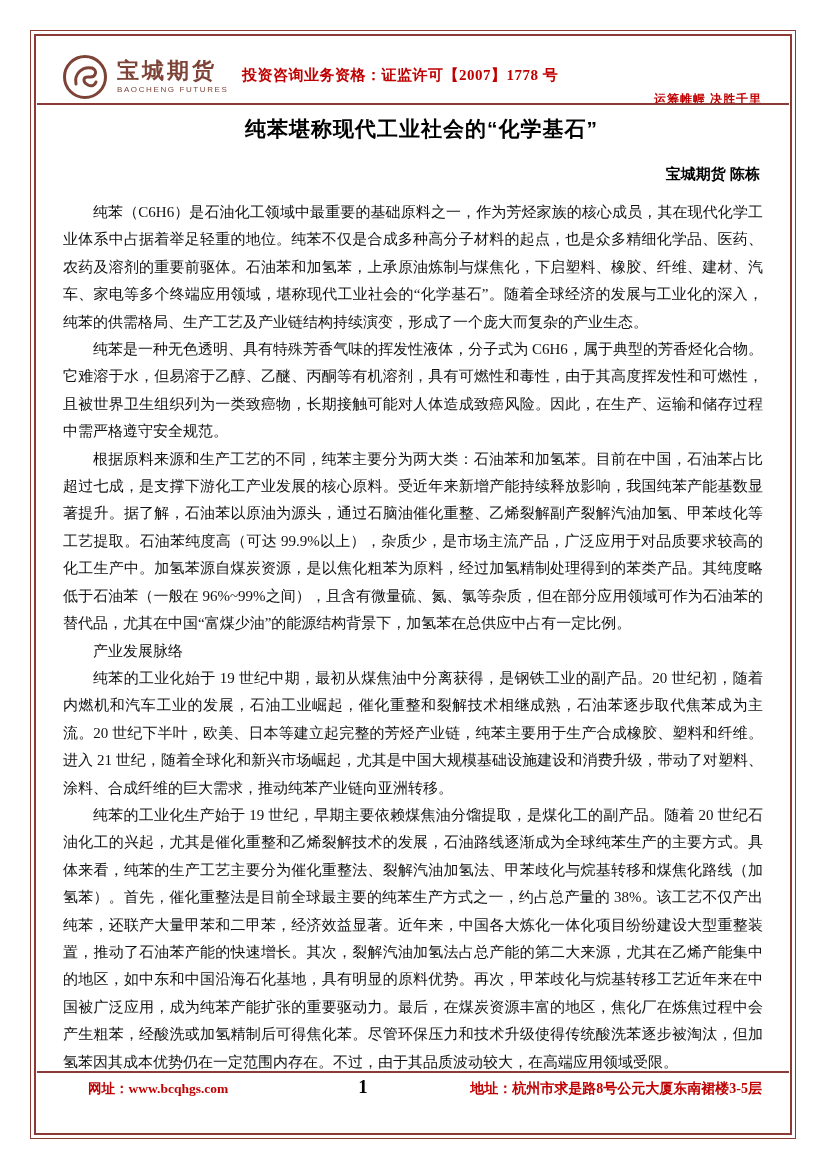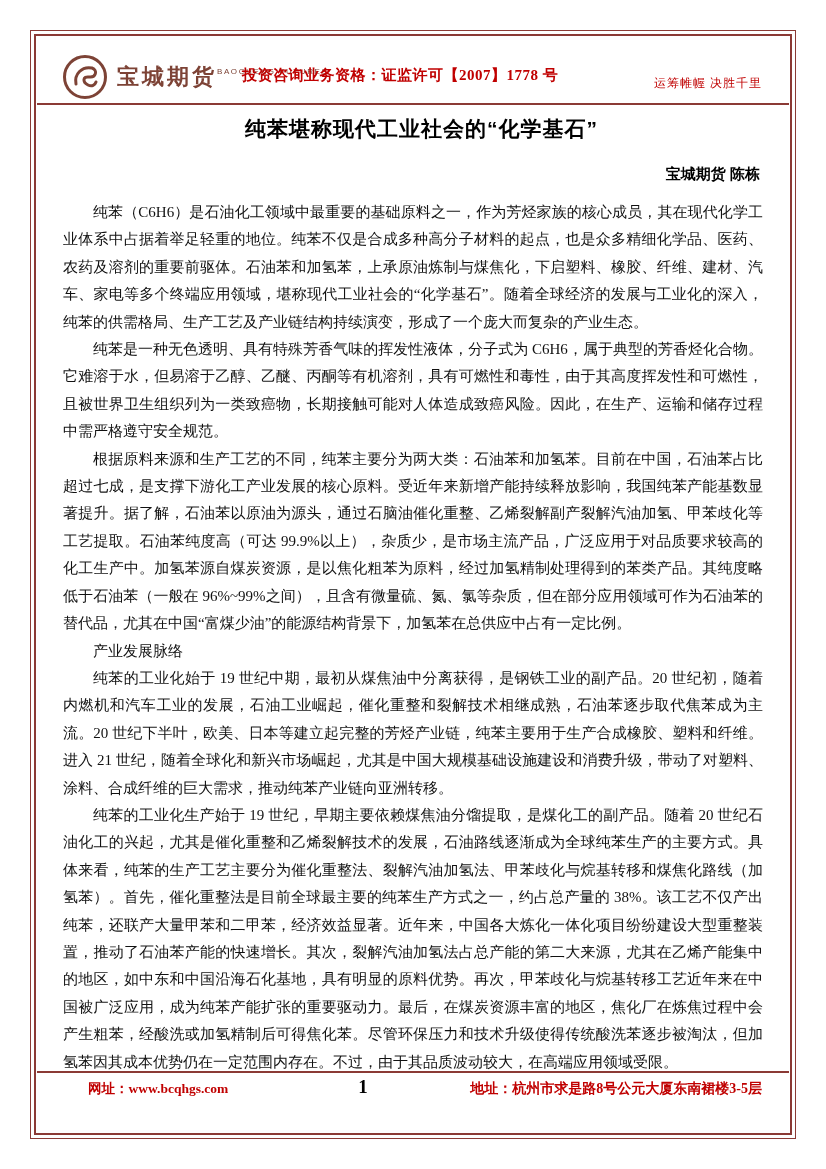--- a/index.html
+++ b/index.html
@@ -25,37 +25,37 @@
   .frame-inner{
     position:absolute;left:3px;top:3px;right:3px;bottom:3px;
     border:2px solid var(--maroon);
   }
   
   .logo-block{
     position:absolute;left:62px;top:54px;
     display:flex;align-items:center;gap:9px;
   }
   .logo-mark{width:46px;height:46px;display:block;}
-  .brand-col{display:flex;line-height:1.1;}
+  .brand-col{display:flex;flex-direction:column;line-height:1.1;}
   .brand-cn{
     font-family:"Liberation Sans","DejaVu Sans",sans-serif;
     font-size:22px;font-weight:bold;color:var(--brand);letter-spacing:3px;
   }
   .brand-en{
     font-family:"Liberation Sans","DejaVu Sans",sans-serif;
     font-size:8px;color:var(--brand);letter-spacing:1.6px;margin-top:3px;
   }
   .qualification{
     position:absolute;left:242px;top:66px;
     font-size:15px;font-weight:bold;color:var(--red);
     letter-spacing:0.5px;
   }
   .slogan{
-    position:absolute;right:64px;top:75px;
-    font-size:12px;font-weight:normal;color:var(--red);
+    position:absolute;right:64px;top:91px;
+    font-size:12px;font-weight:bold;color:var(--red);
     letter-spacing:1px;
   }
   .header-rule{
     position:absolute;left:37px;right:37px;top:103px;
     border-top:2px solid var(--maroon);
   }
   
   .doc-title{
     position:absolute;left:0;right:0;top:115px;
     text-align:center;

